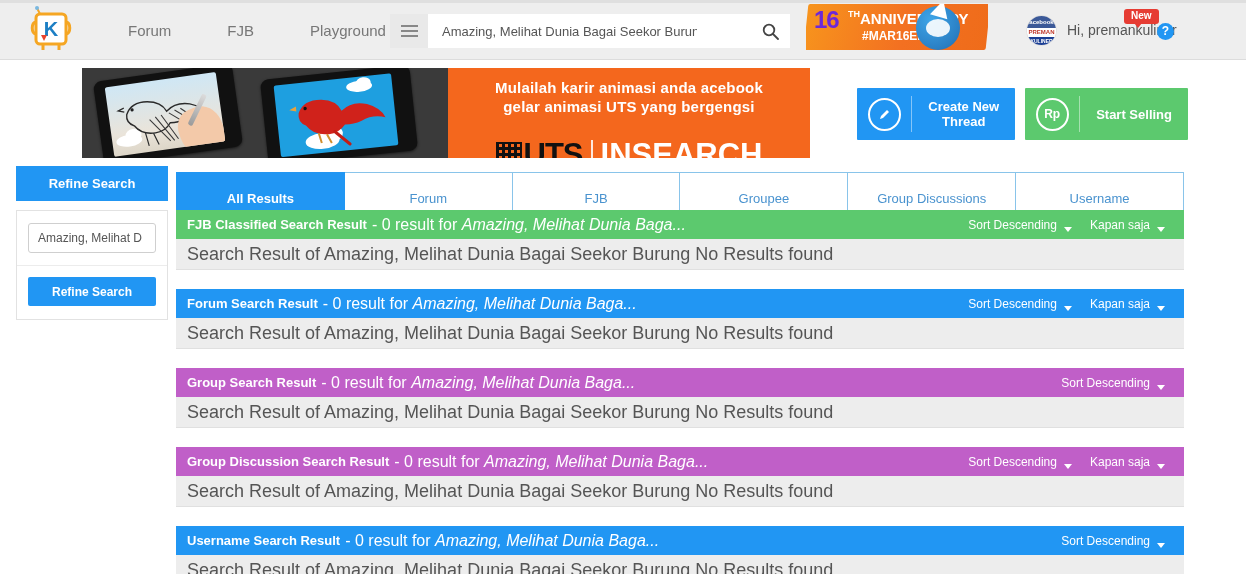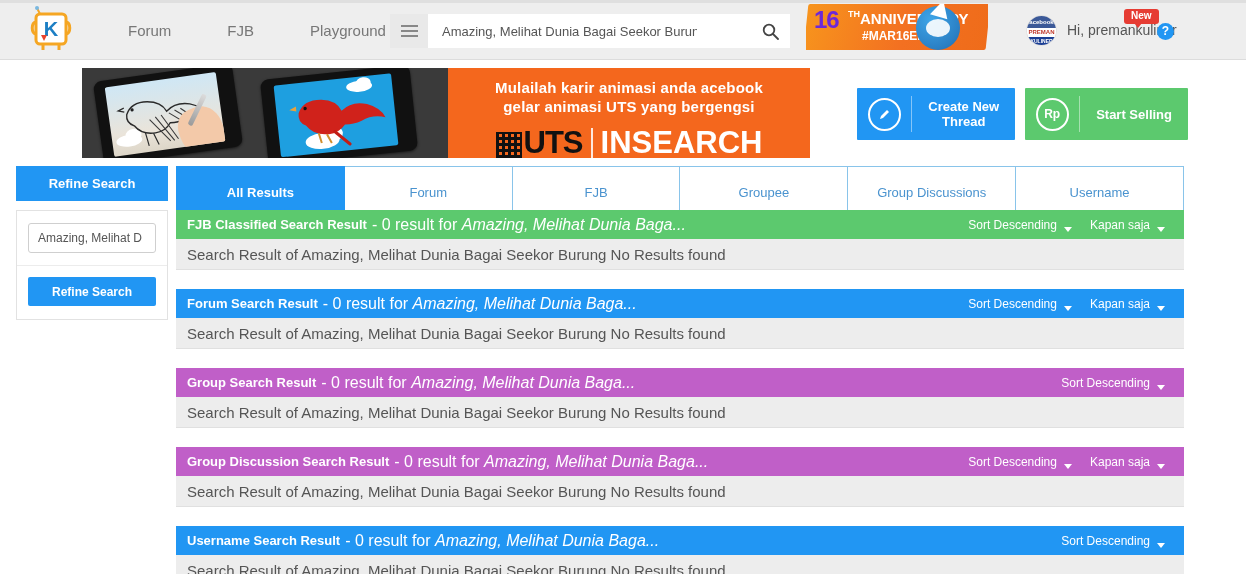--- a/index.html
+++ b/index.html
@@ -348,23 +348,23 @@
   .ad-head {
     color: #fff;
     font-size: 15px;
     font-weight: bold;
     line-height: 19px;
     padding-top: 10px;
     letter-spacing: .2px;
   }
   .uts-row {
     display: flex;
-    align-items: flex-end;
+    align-items: center;
     justify-content: center;
-    margin-top: 11px;
+    margin-top: 23px;
   }
   .uts-mark {
     width: 26px; height: 26px;
     background:
       repeating-linear-gradient(0deg,#111 0 3px,transparent 3px 6px),
       repeating-linear-gradient(90deg,#111 0 3px,transparent 3px 6px);
     background-color:#f4671d;
     margin-right: 2px;
   }
   .uts-text {
@@ -453,21 +453,21 @@
     font-size: 13px;
     font-weight: bold;
     display: flex;
     align-items: center;
     justify-content: center;
     cursor: pointer;
   }
   .tabs {
     position: absolute;
     left: 176px;
-    top: 0;
+    top: 6px;
     right: 62px;
     height: 52px;
     display: flex;
   }
   .tab {
     flex: 1;
     border: 1px solid #89c4ea;
     border-left: none;
     background: #fff;
     color: #4a93cf;
@@ -577,21 +577,21 @@
     border-left: 4px solid transparent;
     border-right: 4px solid transparent;
     border-top: 5px solid #fff;
   }
   .rb-body {
     background: #ededed;
     height: 30px;
     display: flex;
     align-items: center;
     padding-left: 11px;
-    font-size: 15px;
+    font-size: 18px;
     color: #555;
     border-bottom: 1px solid #e0e0e0;
   }
   .green { background: #5cc96e; }
   .blue  { background: #2196f3; }
   .purple{ background: #c05fc8; }
 </style>
 </head>
 <body>
 

